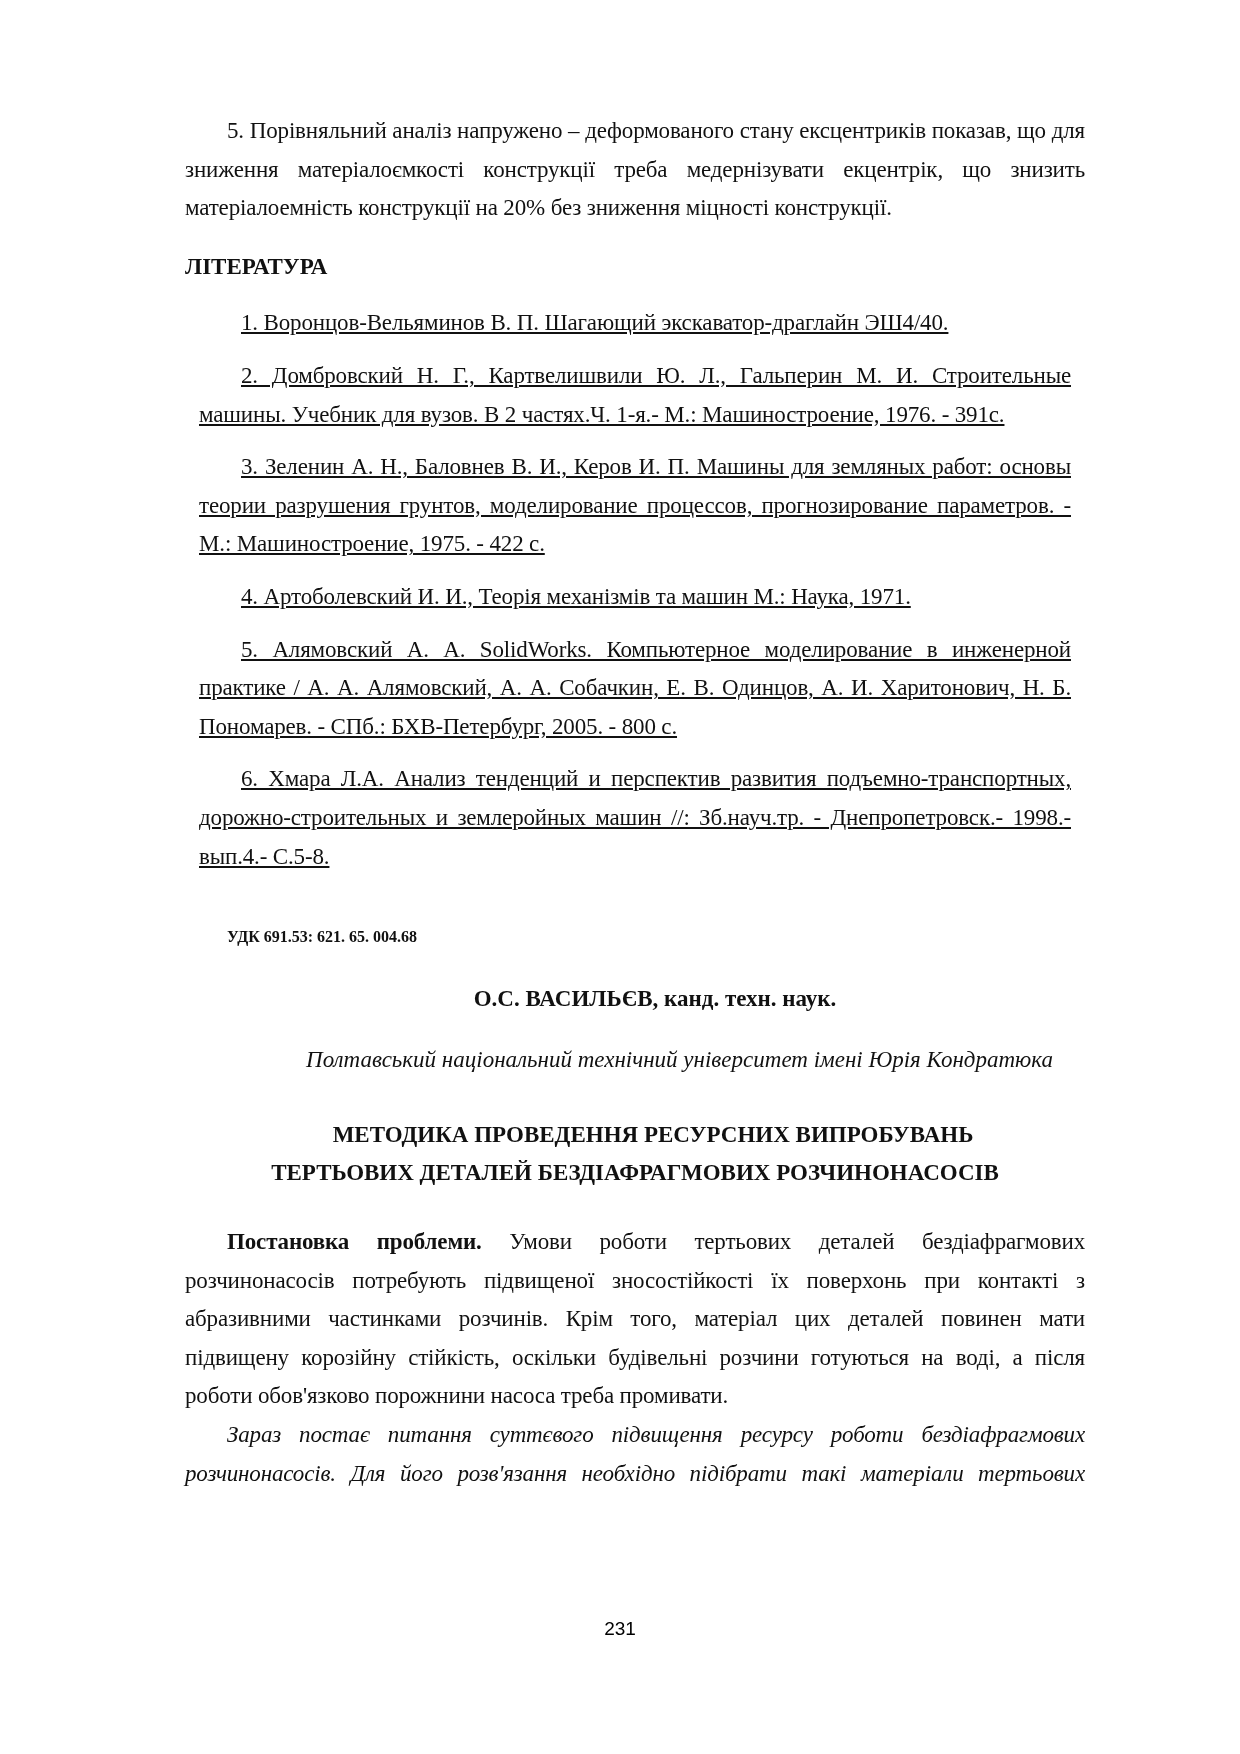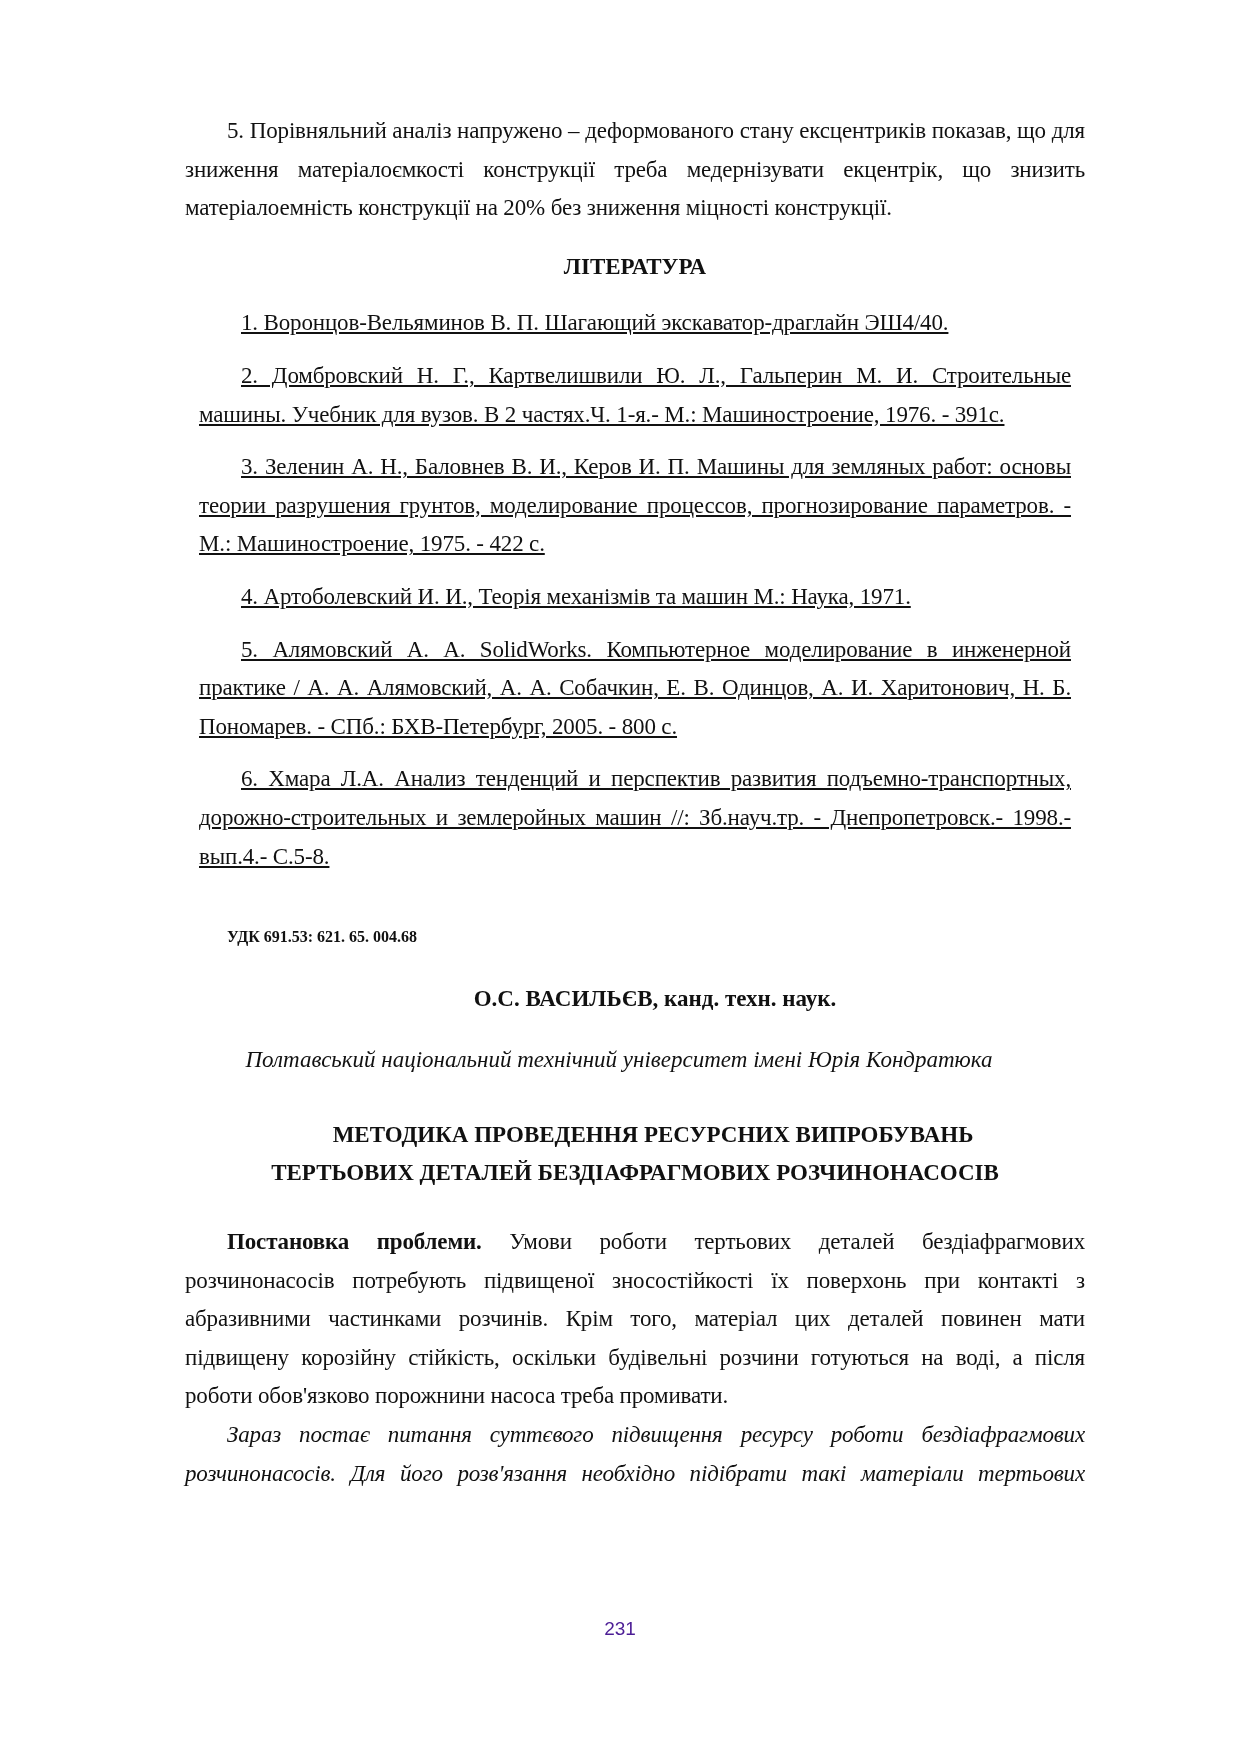--- a/index.html
+++ b/index.html
@@ -25,21 +25,21 @@
       font-size: 23px;
       line-height: 38.6px;
       text-align: justify;
       text-indent: 42px;
       margin: 0;
       letter-spacing: -0.15px;
       word-spacing: 0px;
     }
     .p.last-left { text-align-last: left; }
     .heading-center {
-      text-align: center;
+      text-align: left;
       font-weight: bold;
       font-size: 23px;
       line-height: 38.6px;
       margin: 0;
     }
     .lit-heading {
       margin-top: 20px;
       margin-bottom: 18px;
     }
     .ref {
@@ -59,21 +59,21 @@
       text-indent: 42px;
     }
     .author {
       text-align: center;
       font-weight: bold;
       font-size: 23px;
       line-height: 38.6px;
       padding-left: 40px;
     }
     .affil {
-      text-align: center;
+      text-align: right;
       font-style: italic;
       font-size: 23px;
       line-height: 38.6px;
       padding-right: 32px;
     }
     .title-block {
       margin-top: 36px;
       text-align: center;
       font-weight: bold;
       font-size: 23px;
@@ -86,21 +86,21 @@
     }
     .bold-lead { font-weight: bold; }
     .page-number {
       position: absolute;
       left: 0;
       width: 1240px;
       top: 1618px;
       text-align: center;
       font-family: "Liberation Sans", "DejaVu Sans", sans-serif;
       font-size: 19px;
-      color: #4c1d95;
+      color: #000000;
     }
   </style>
 </head>
 <body>
 
 <div class="page">
 
   <p class="p last-left">5. Порівняльний аналіз напружено – деформованого стану ексцентриків показав, що для зниження матеріалоємкості  конструкції треба  медернізувати екцентрік, що знизить матеріалоемність конструкції на 20% без зниження міцності конструкції.</p>
 
   <p class="heading-center lit-heading">ЛІТЕРАТУРА</p>

